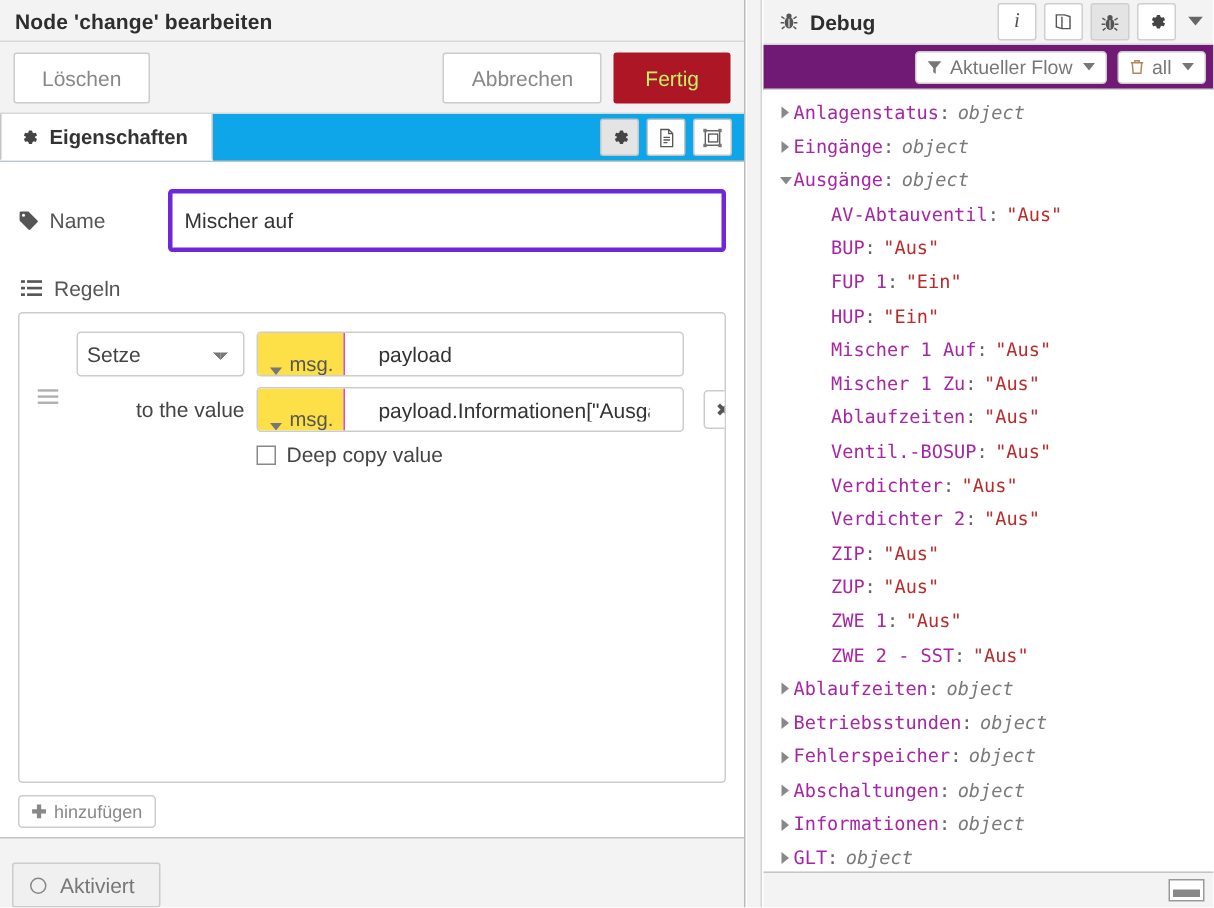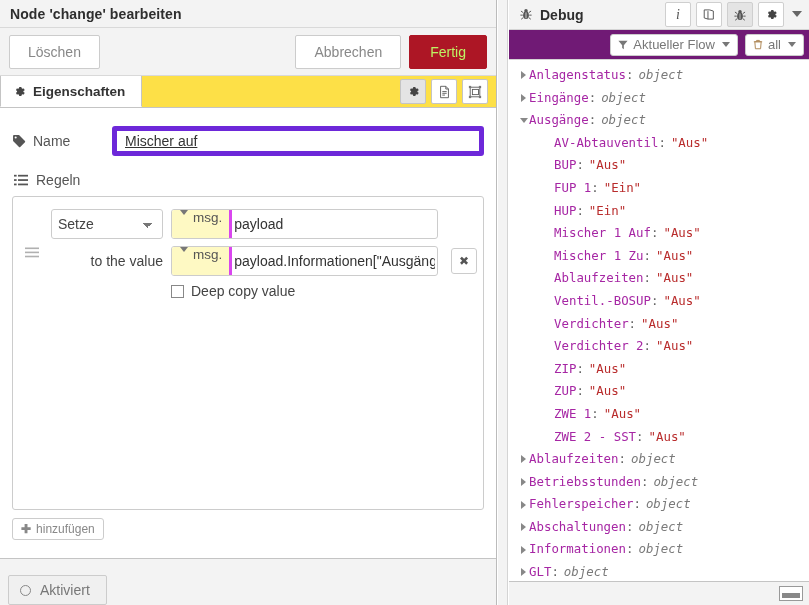--- a/index.html
+++ b/index.html
@@ -83,21 +83,21 @@
     position: absolute;
     right: 9px;
     top: 7px;
     display: flex;
     gap: 8px;
   }
 
   
   .tabs-row {
     height: 32px;
-    background: #fde047;
+    background: #0ea5e9;
     border-bottom: 1px solid #c4c4c4;
     display: flex;
     align-items: flex-start;
     position: relative;
     box-sizing: border-box;
   }
   .tab-active {
     height: 31px;
     background: #ffffff;
     border: 1px solid #c4c4c4;
@@ -151,31 +151,30 @@
     width: 100px;
     display: flex;
     align-items: center;
     gap: 7px;
     font-size: 14px;
     color: #555555;
     flex: none;
   }
   .text-input {
     flex: 1;
-    height: 30px;
-    border: 5px solid #6d28d9;
+    height: 42px;
+    border: 3px solid #6d28d9;
     border-radius: 3px;
     padding: 0 8px;
     font-family: "Liberation Sans", sans-serif;
     font-size: 14px;
     color: #333333;
     box-sizing: border-box;
     background: #ffffff;
     outline: none;
-    text-decoration: underline;
   }
   .section-label {
     display: flex;
     align-items: center;
     gap: 8px;
     font-size: 14px;
     color: #555555;
     margin: 0 0 8px 2px;
   }
   .rules-box {
@@ -246,42 +245,42 @@
     display: flex;
     height: 30px;
     border: 1px solid #cccccc;
     border-radius: 3px;
     overflow: hidden;
     box-sizing: border-box;
     background: #ffffff;
     min-width: 0;
   }
   .ti-type {
-    background: #fef9c3;
-    border-right: 3px solid #d946ef;
-    display: flex;
-    align-items: flex-start;
+    background: #fde047;
+    border-right: 1px solid #d946ef;
+    display: flex;
+    align-items: flex-end;
     gap: 5px;
     padding: 0 7px 0 8px;
     font-size: 13.5px;
     color: #555555;
     cursor: pointer;
     flex: none;
   }
   .ti-caret {
     width: 0; height: 0;
     border-left: 4.5px solid transparent;
     border-right: 4.5px solid transparent;
     border-top: 5px solid #777777;
   }
   .ti-value {
     flex: 1;
     border: none;
     outline: none;
-    padding: 0 2px;
+    padding: 0 22px;
     font-family: "Liberation Sans", sans-serif;
     font-size: 14px;
     color: #333333;
     background: transparent;
     min-width: 0;
   }
   .rule-del {
     width: 26px;
     height: 26px;
     border: 1px solid #cccccc;

